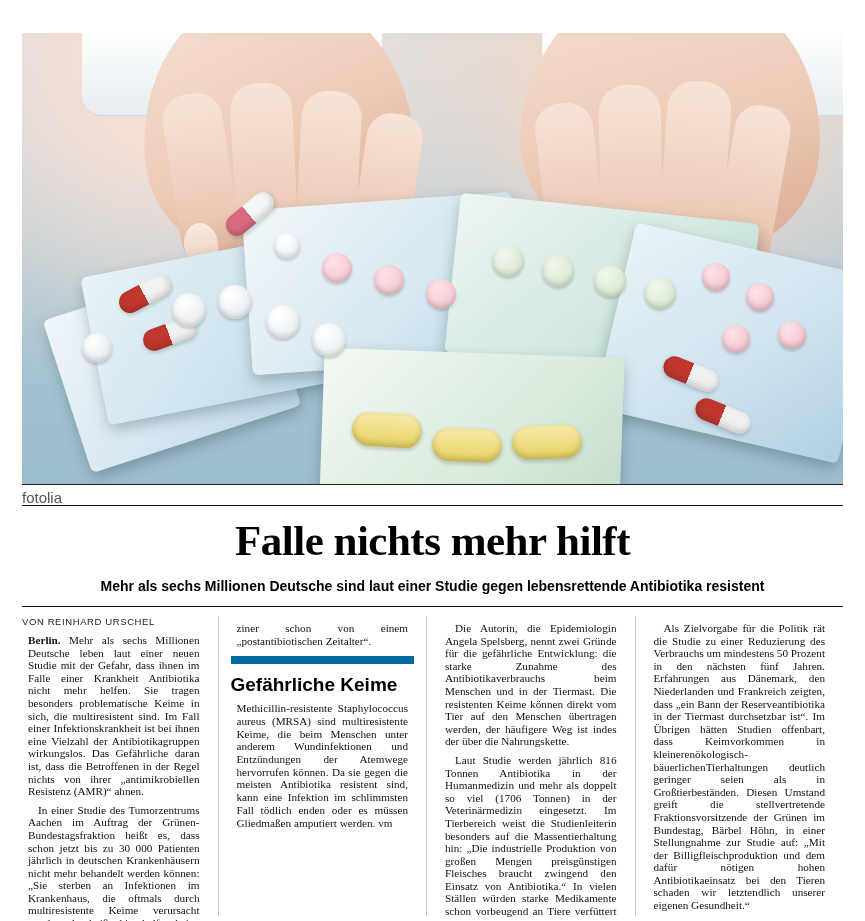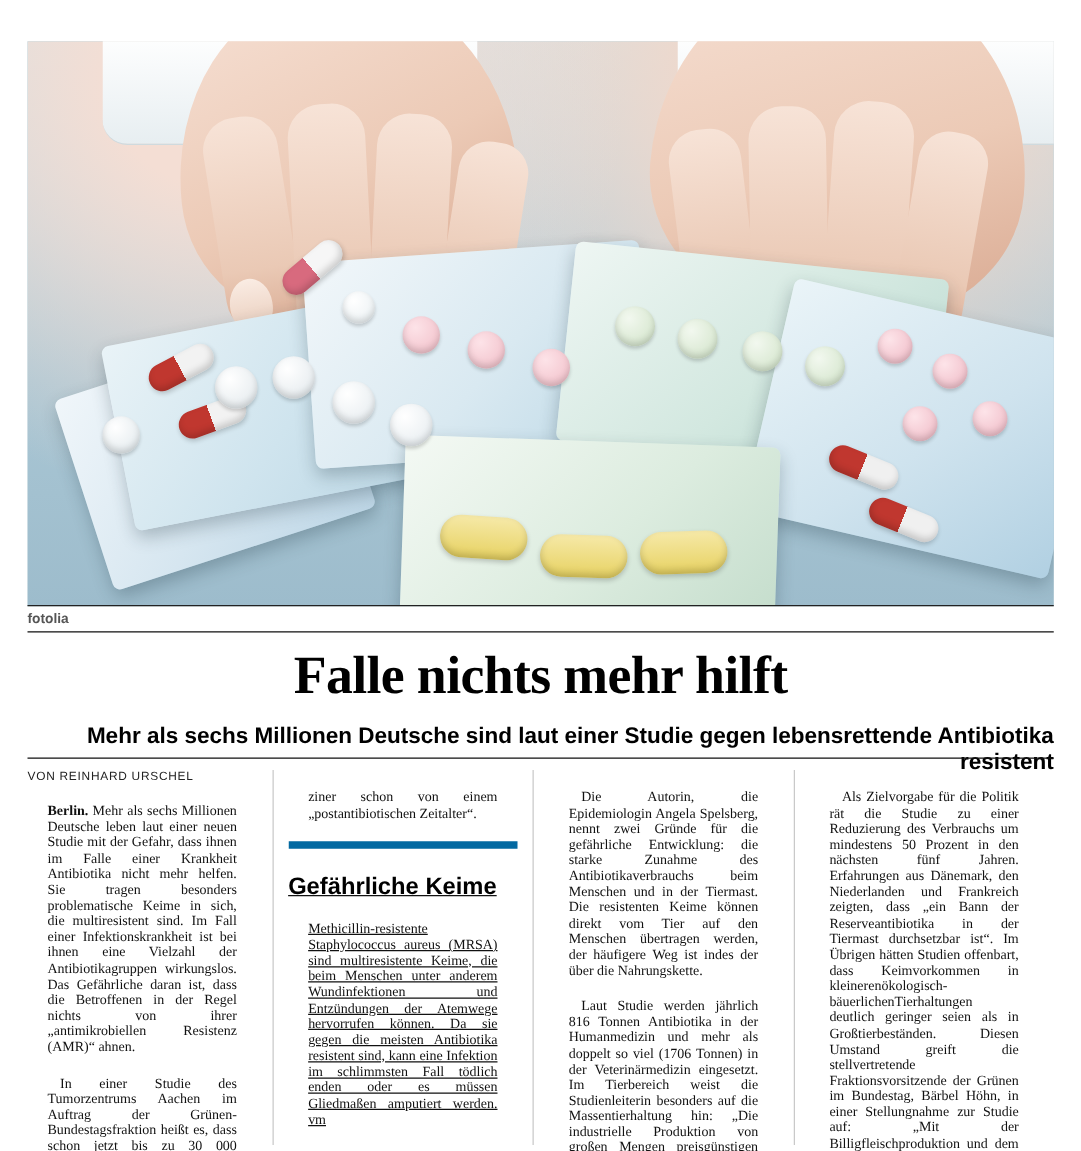--- a/index.html
+++ b/index.html
@@ -105,21 +105,21 @@
     left: 22px;
     top: 489px;
     width: 821px;
     display: flex;
     justify-content: space-between;
     align-items: baseline;
     font-family: "Liberation Sans", sans-serif;
     font-size: 10.5px;
     color: #1a1a1a;
   }
-  .caption-credit { color: #555; font-size: 11px; font-weight: bold; }
+  .caption-credit { color: #555; font-size: 15px; }
   .rule {
     position: absolute;
     left: 22px;
     width: 821px;
     height: 1px;
     background: #111;
   }
   .rule.top-caption { top: 484px; background: #222; }
   .rule.below-caption { top: 505px; background: #111; }
 
@@ -134,24 +134,24 @@
     font-weight: 700;
     font-size: 43px;
     letter-spacing: -0.5px;
     color: #000;
   }
   .subhead {
     position: absolute;
     left: 22px;
     top: 578px;
     width: 821px;
-    text-align: right;
+    text-align: center;
     font-family: "Liberation Sans", sans-serif;
     font-weight: 700;
-    font-size: 18px;
+    font-size: 14px;
     color: #000;
   }
   .rule.below-subhead { top: 606px; height: 1px; background: #111; }
 
   
   .columns {
     position: absolute;
     left: 22px;
     top: 616px;
     width: 821px;
@@ -160,21 +160,21 @@
     gap: 0;
   }
   .col {
     width: 197px;
     padding-right: 12px;
     box-sizing: content-box;
     position: relative;
   }
   .col + .col { border-left: 1px solid #c9c9c9; padding-left: 12px; }
   .col p {
-    margin: 16px;
+    margin: 6px;
     font-size: 11.2px;
     line-height: 12.6px;
     text-align: justify;
     text-justify: inter-word;
     hyphens: auto;
     -webkit-hyphens: auto;
     text-indent: 10px;
   }
   .col p.first { text-indent: 0; }
   .byline {
@@ -183,23 +183,22 @@
     letter-spacing: .6px;
     color: #222;
     margin-bottom: 7px;
     text-transform: uppercase;
   }
   .lead-word { font-weight: 700; }
 
   
   .infobox {
     margin-top: 9px;
-    border-top: 6px solid #0369a1;
-    padding-top: 20px;
-    text-decoration: underline;
+    border-top: 8px solid #0369a1;
+    padding-top: 10px;
   }
   .infobox h3 {
     margin: 0 0 5px 0;
     font-family: "Liberation Sans", sans-serif;
     font-weight: 700;
     font-size: 19px;
     color: #000;
   }
   .infobox p {
     font-size: 11.2px;

